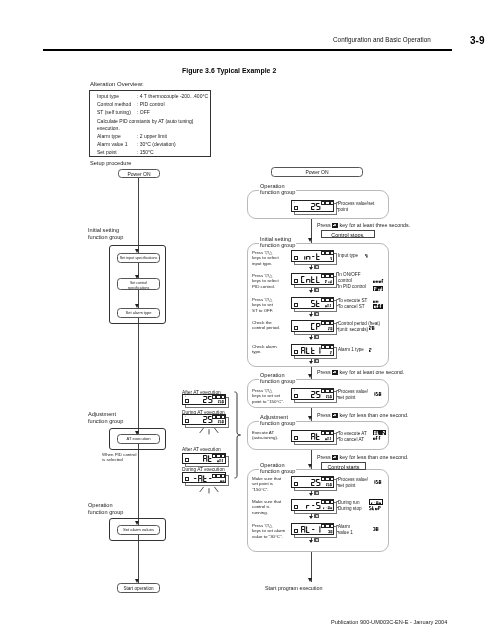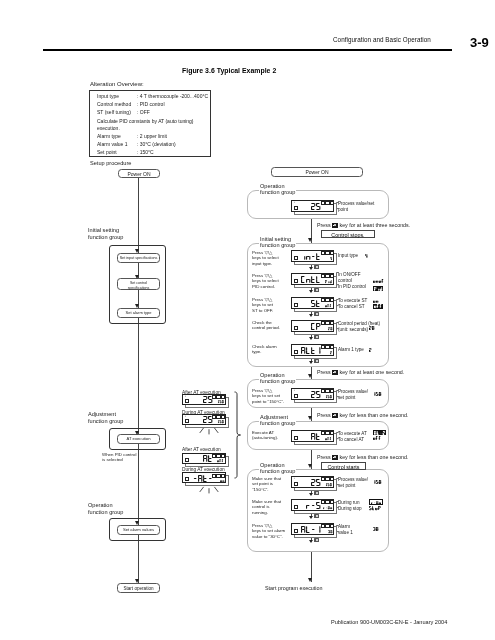--- a/index.html
+++ b/index.html
@@ -4,21 +4,21 @@
 <title>Configuration and Basic Operation 3-9</title>
 <style>
   html,body{margin:0;padding:0;}
   body{width:495px;height:640px;background:#fff;
        font-family:"Liberation Sans",sans-serif;color:#000;overflow:hidden;position:relative;
        -webkit-font-smoothing:antialiased;}
   .pg{position:absolute;left:0;top:0;width:495px;height:640px;}
   .abs{position:absolute;}
   
   #hdr-title{left:333px;top:36px;font-size:6.3px;letter-spacing:.05px;color:#111;}
-  #hdr-page{left:442px;top:35px;font-size:13px;font-weight:bold;color:#000;padding-left:28px;}
+  #hdr-page{left:442px;top:35px;font-size:10px;font-weight:bold;color:#000;padding-left:28px;}
   #hdr-rule{left:43px;top:49px;width:409px;height:2px;background:#000;}
   #fig-title{left:182px;top:67px;font-size:6.9px;font-weight:bold;letter-spacing:.02px;}
   
   #ov-cap{left:90px;top:81px;font-size:6px;color:#222;}
   #ov-box{left:89px;top:90px;width:122px;height:67px;border:1px solid #333;box-sizing:border-box;}
   .ov-row{position:absolute;font-size:5px;color:#222;white-space:pre;}
   .ov-lab{left:7px;}
   .ov-val{left:47px;}
   
   .ftxt{position:absolute;font-size:5.6px;color:#222;white-space:pre-line;line-height:1.22;}

